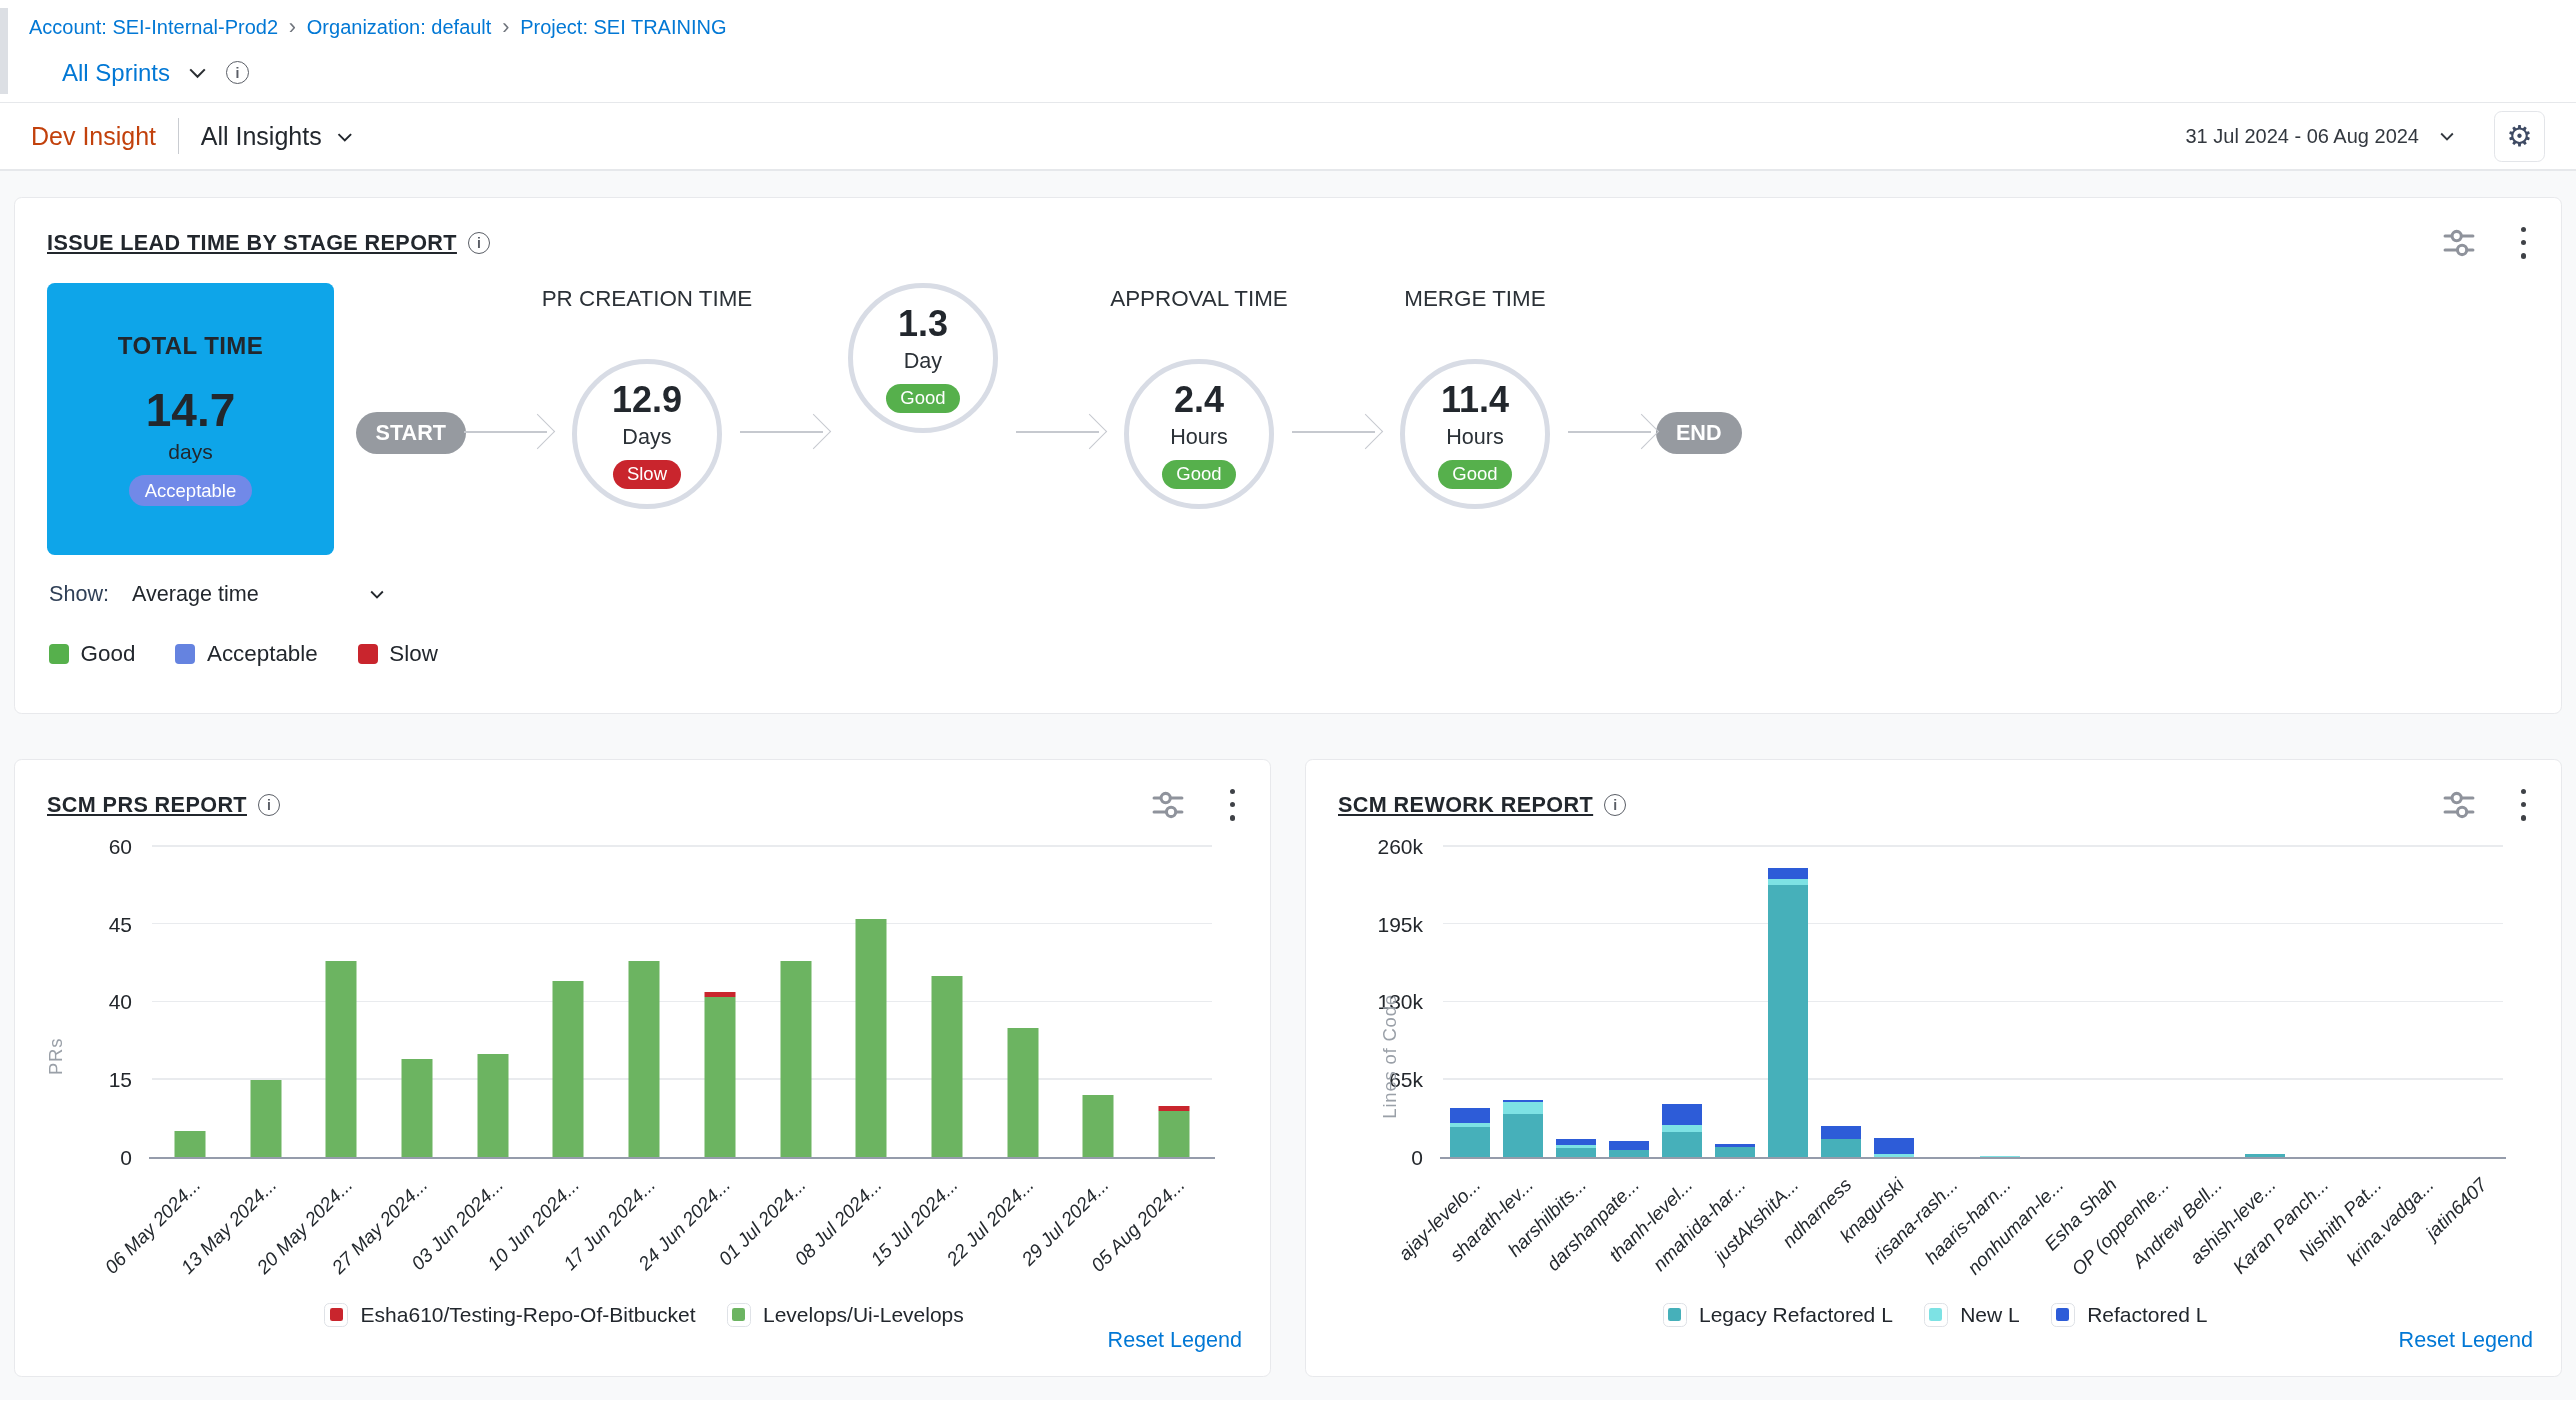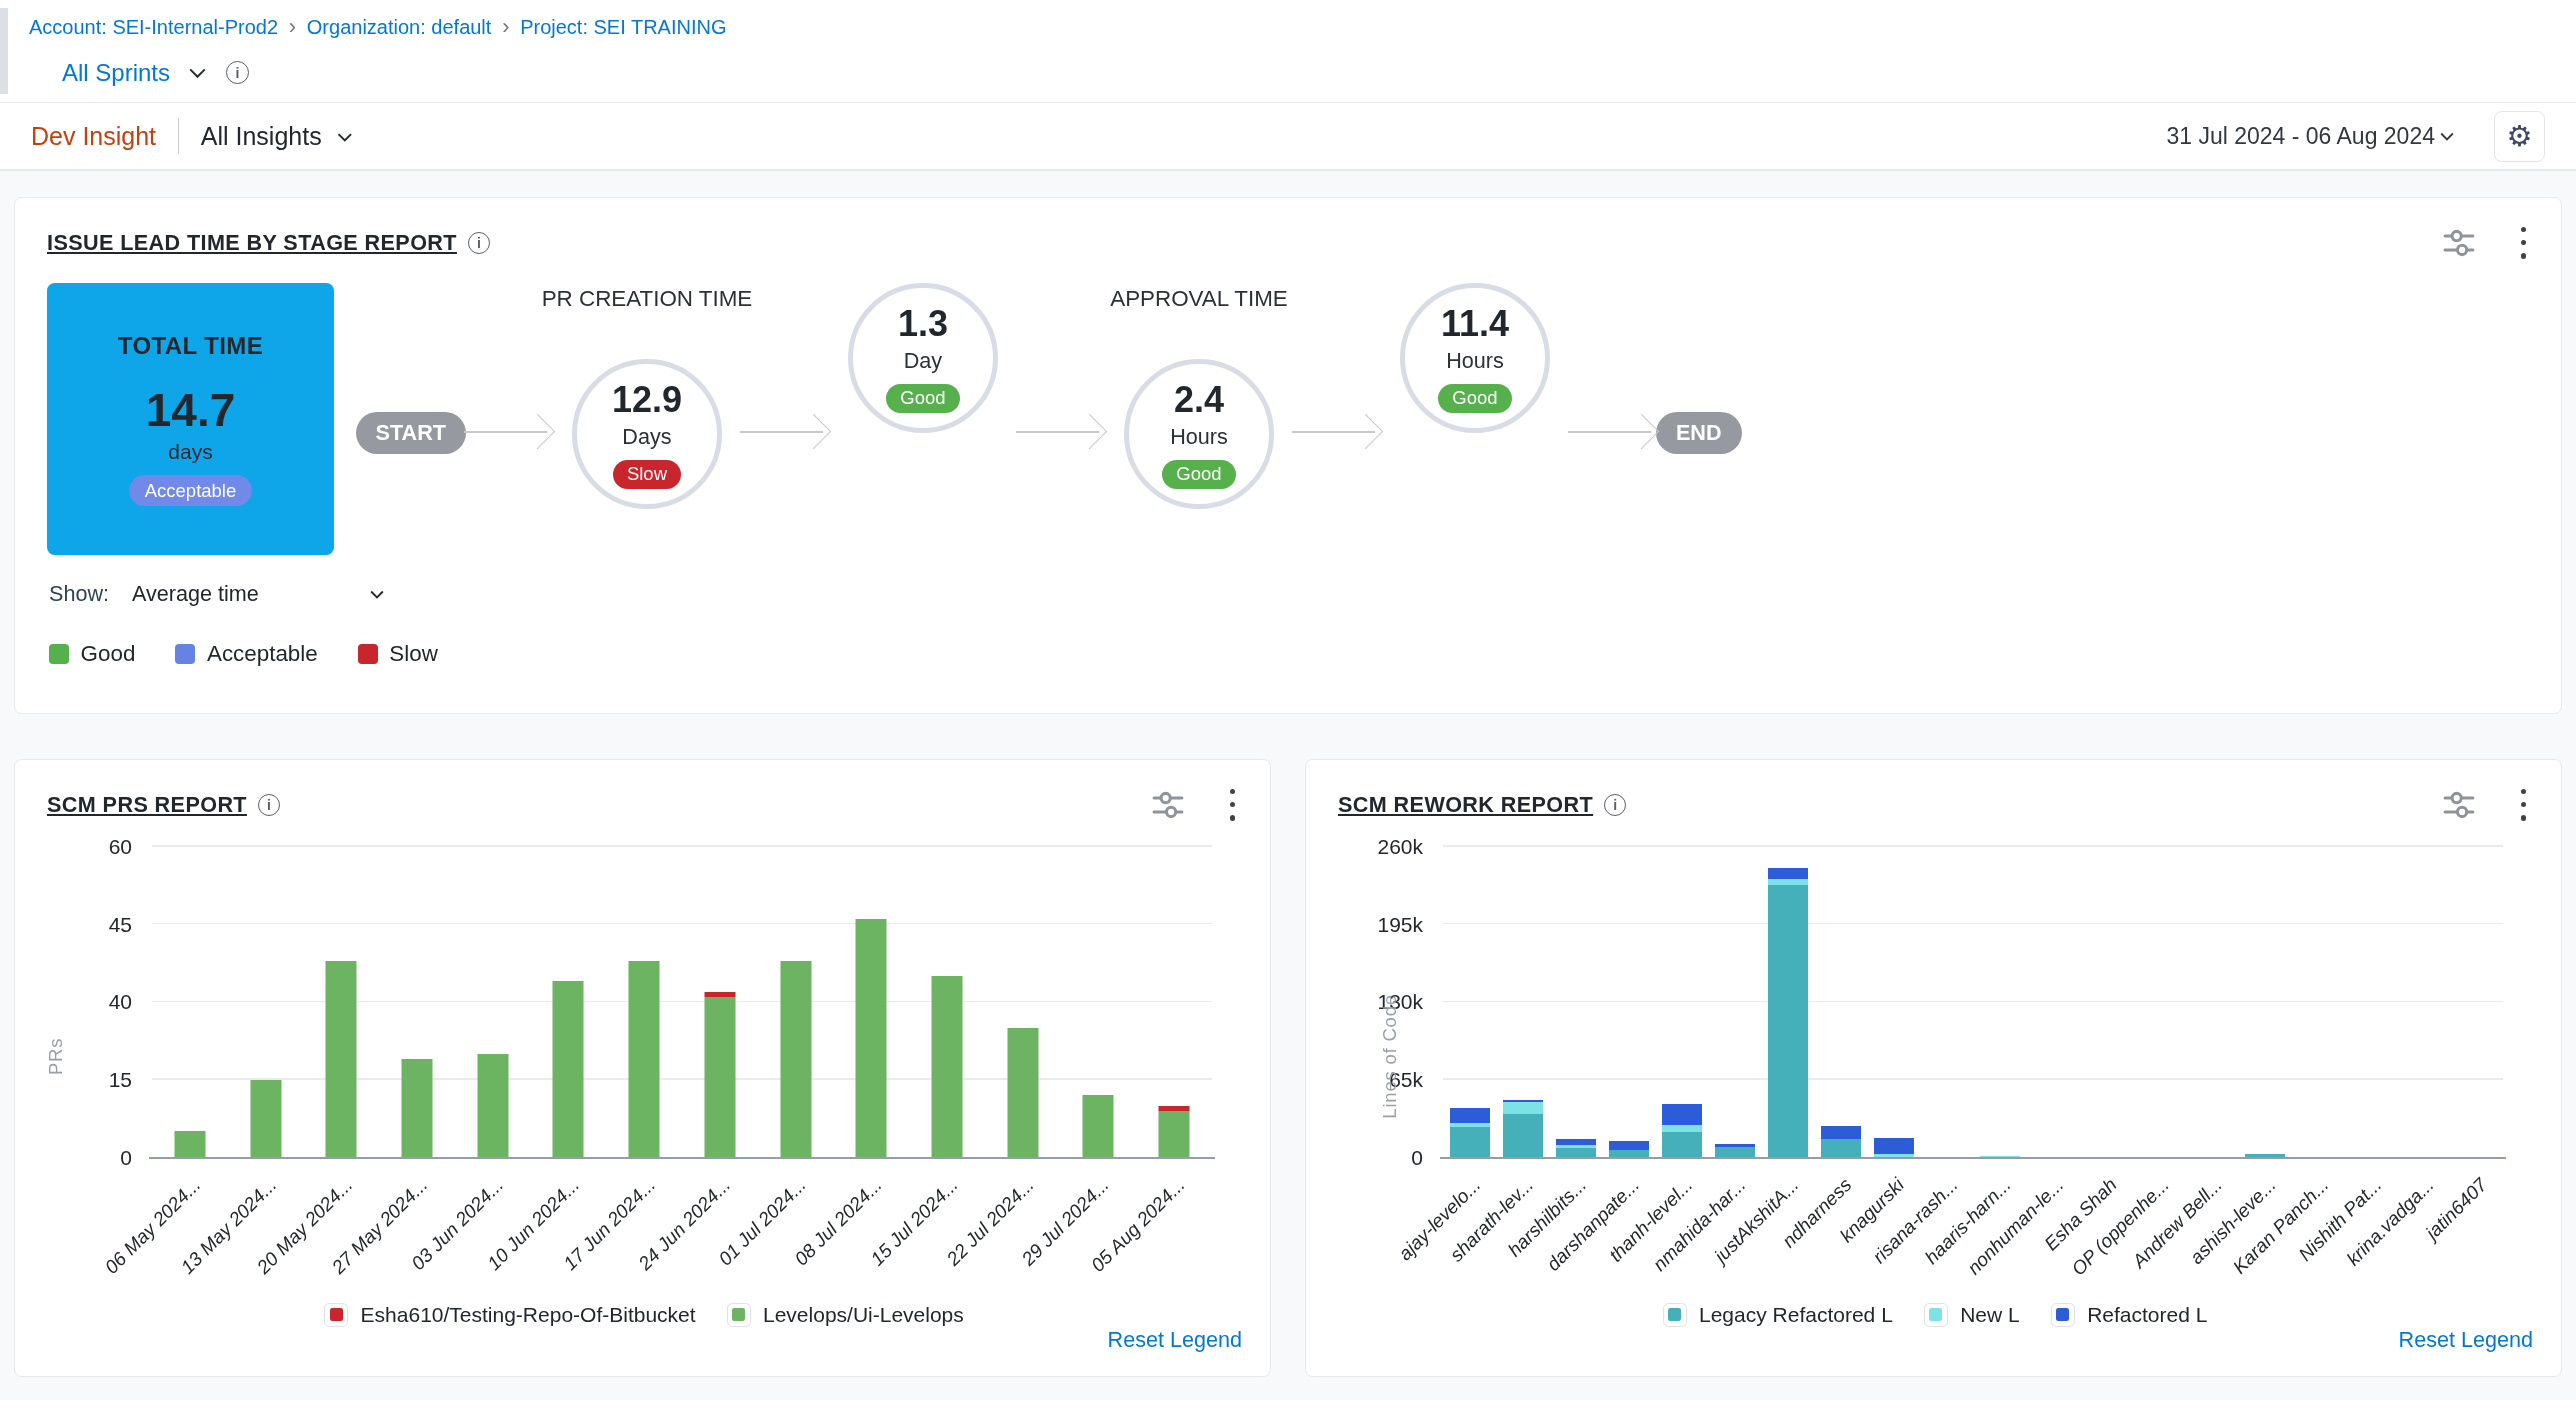--- a/index.html
+++ b/index.html
@@ -20,21 +20,21 @@
     display:inline-flex; align-items:center; justify-content:center; font-size:14px;
     color:#5a5e66; font-weight:700; flex:0 0 auto; }
 
   .divider { height:1.5px; background:#e6e8eb; }
 
   .insight-header { height:66px; display:flex; align-items:center; padding:0 31px; background:#fff; }
   .insight-title { color:#c2410c; font-size:25px; cursor:pointer; }
   .vline { width:1.5px; height:36px; background:#c9ccd1; margin:0 21.6px; }
   .insights-dd { font-size:25px; color:#22272d; font-weight:500; display:flex; align-items:center; gap:12.4px; cursor:pointer; }
   .header-right { margin-left:auto; display:flex; align-items:center; gap:17px; }
-  .date-range { font-size:23px; color:#33383f; display:flex; align-items:center; gap:2px; cursor:pointer; }
+  .date-range { font-size:20px; color:#33383f; display:flex; align-items:center; gap:18px; cursor:pointer; }
   .gear-btn { width:51px; height:51px; background:#fff; border:1.5px solid #e3e5e9; border-radius:7.7px;
     display:flex; align-items:center; justify-content:center; cursor:pointer; margin-left:20px; }
   .gear-glyph { font-size:29px; color:#3e4a63; line-height:1; }
 
   .content { background:#f8f9fa; padding:26px 14px 20px; height:1229px; }
 
   .panel { background:#fff; border:1.5px solid #e8e9ec; border-radius:7.7px; }
   .panel-header { display:flex; align-items:center; padding:26px 32px 0; }
   .panel-title { font-size:21.6px; font-weight:700; color:#22272d; letter-spacing:0.4px;text-decoration:underline; }
   .panel-header .info-icon { margin-left:10.8px; width:22.4px; height:22.4px; }
@@ -223,20 +223,21 @@
               <div class="circle-value">2.4</div>
               <div class="circle-unit">Hours</div>
               <div class="badge badge-good">Good</div>
             </div>
           </div>
           <div class="arrow">
             <div class="line"></div>
             <div class="head"></div>
           </div>
           <div class="stage">
+            <div class="stage-label">MERGE TIME</div>
             <div class="circle">
               <div class="circle-value">11.4</div>
               <div class="circle-unit">Hours</div>
               <div class="badge badge-good">Good</div>
             </div>
           </div>
           <div class="arrow">
             <div class="line"></div>
             <div class="head"></div>
           </div>

